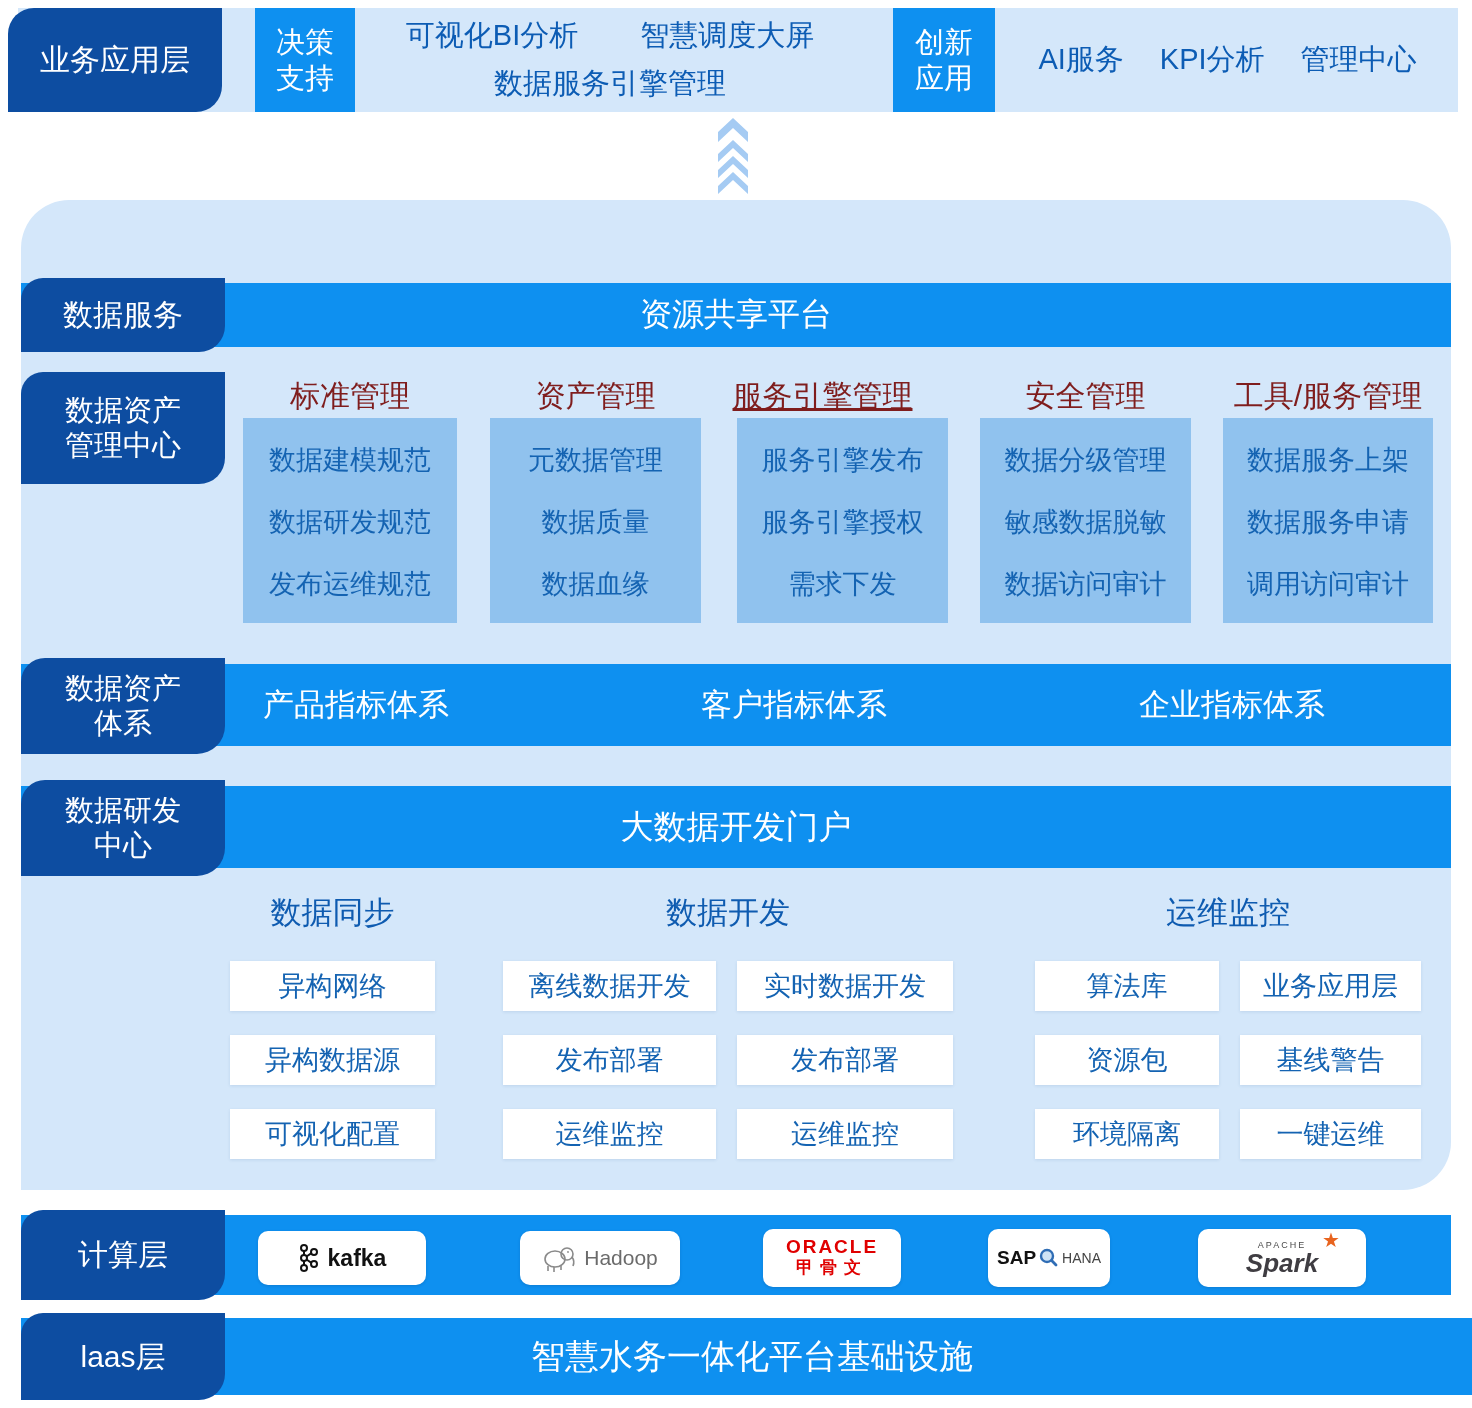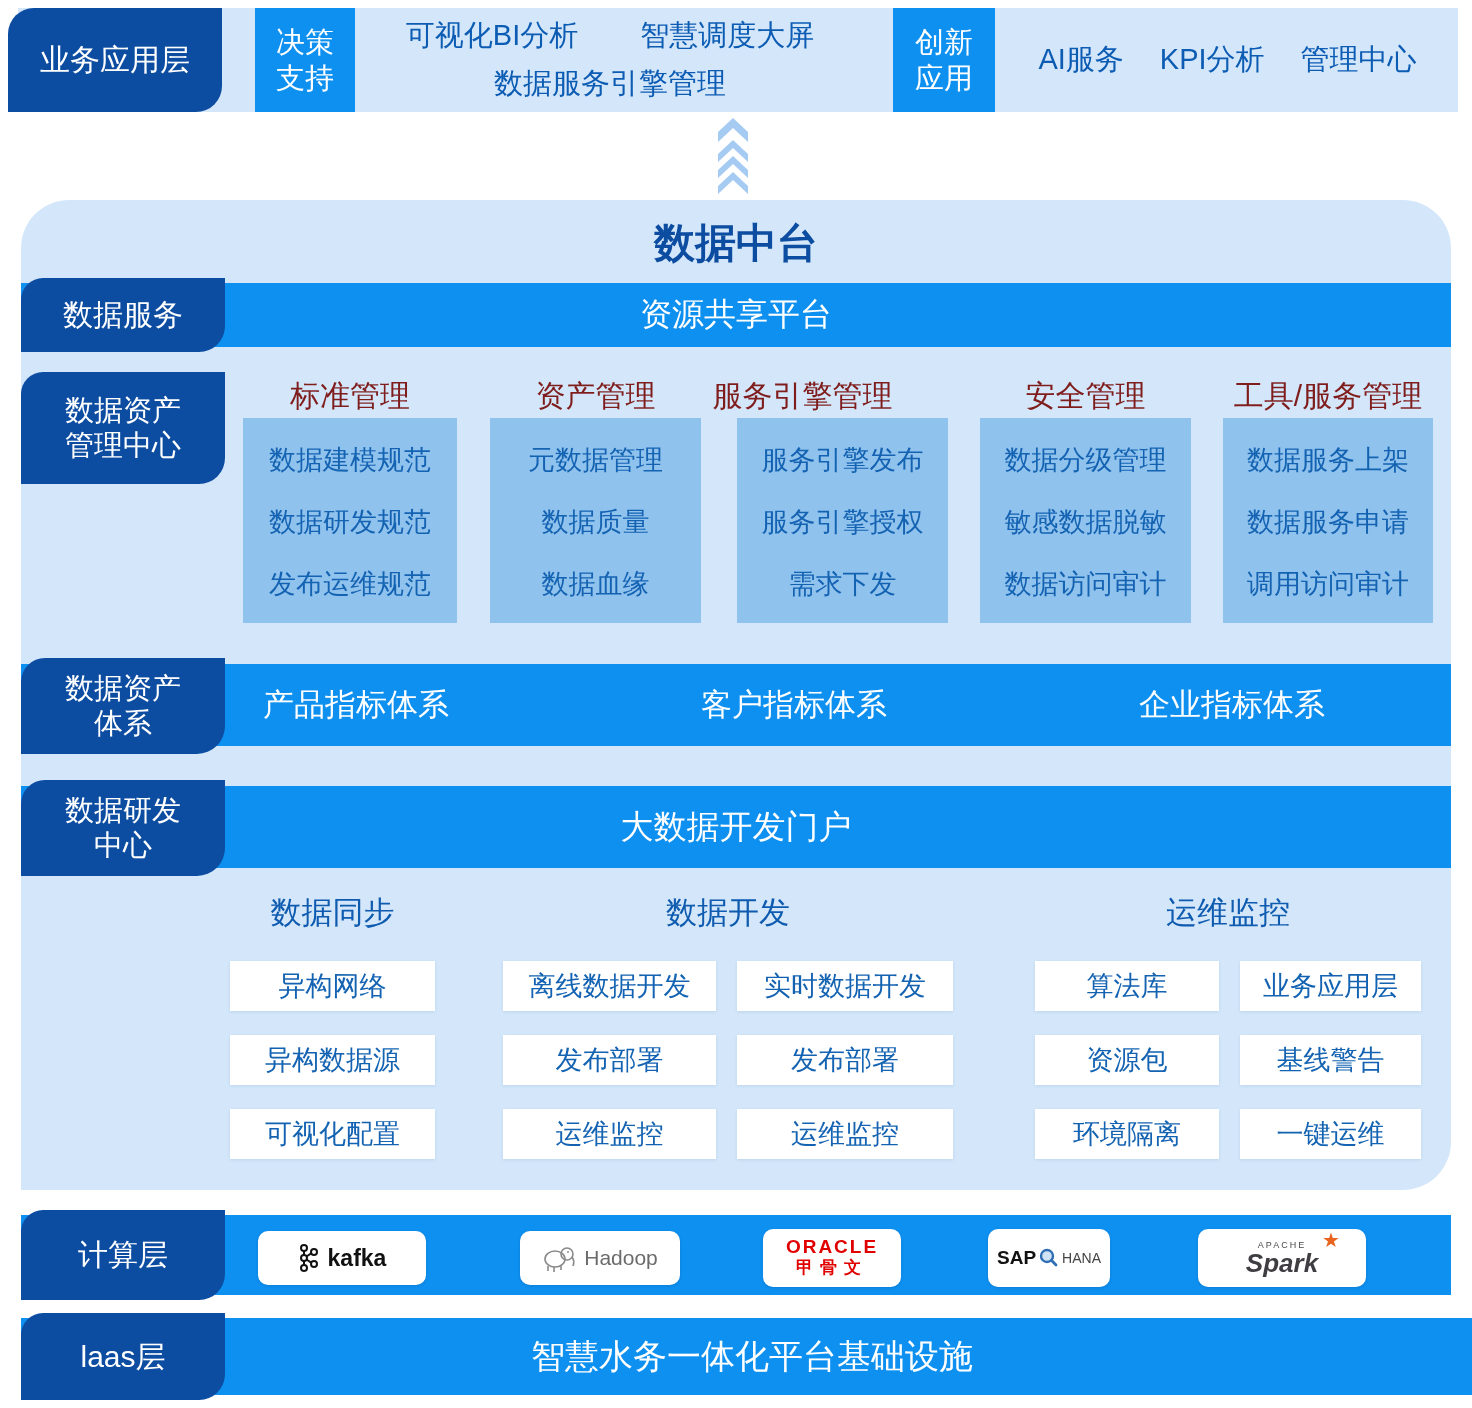--- a/index.html
+++ b/index.html
@@ -45,21 +45,21 @@
   .platform-title{
     position:absolute;left:0;top:16px;width:100%;text-align:center;
     font-size:41px;font-weight:bold;color:#0d4da1;
   }
   .service-bar{left:0;top:83px;width:1430px;height:64px;font-size:32px;}
   .service-label{left:0;top:78px;width:204px;height:74px;font-size:30px;border-radius:22px 0 26px 0;}
   .asset-label{left:0;top:172px;width:204px;height:112px;font-size:29px;border-radius:22px 0 26px 0;}
   .col-header{position:absolute;top:176px;font-size:30px;color:#7f1d1d;text-align:center;z-index:1;}
   .ch1{left:214px;width:230px;}
   .ch2{left:461px;width:227px;}
-  .ch3{left:668px;width:227px;}
+  .ch3{left:688px;width:227px;text-decoration:underline;}
   .ch4{left:951px;width:227px;}
   .ch5{left:1194px;width:226px;}
   .col-box{
     position:absolute;top:218px;height:205px;background:#90c2ee;
     display:flex;flex-direction:column;align-items:center;padding-top:24px;gap:26px;box-sizing:border-box;z-index:1;
   }
   .cb1{left:222px;width:214px;}
   .cb2{left:469px;width:211px;}
   .cb3{left:716px;width:211px;}
   .cb4{left:959px;width:211px;}
@@ -150,21 +150,20 @@
 
   <svg class="up-arrow" width="30" height="76" viewBox="0 0 30 76">
     <path d="M15 0 L30 14 L30 24 L15 10 L0 24 L0 14 Z" fill="#a5cbf3"></path>
     <path d="M15 22 L30 36 L30 44 L15 30 L0 44 L0 36 Z" fill="#a5cbf3"></path>
     <path d="M15 38 L30 52 L30 60 L15 46 L0 60 L0 52 Z" fill="#a5cbf3"></path>
     <path d="M15 54 L30 68 L30 76 L15 62 L0 76 L0 68 Z" fill="#a5cbf3"></path>
   </svg>
 
   <div class="abs platform">
 
-    <div class="platform-title">数据中台</div>
 
     <div class="bar service-bar">
       <span>资源共享平台</span>
     </div>
     <div class="navy-label service-label">
       <span>数据服务</span>
     </div>
 
     <div class="navy-label asset-label">
       <span>数据资产</span>

